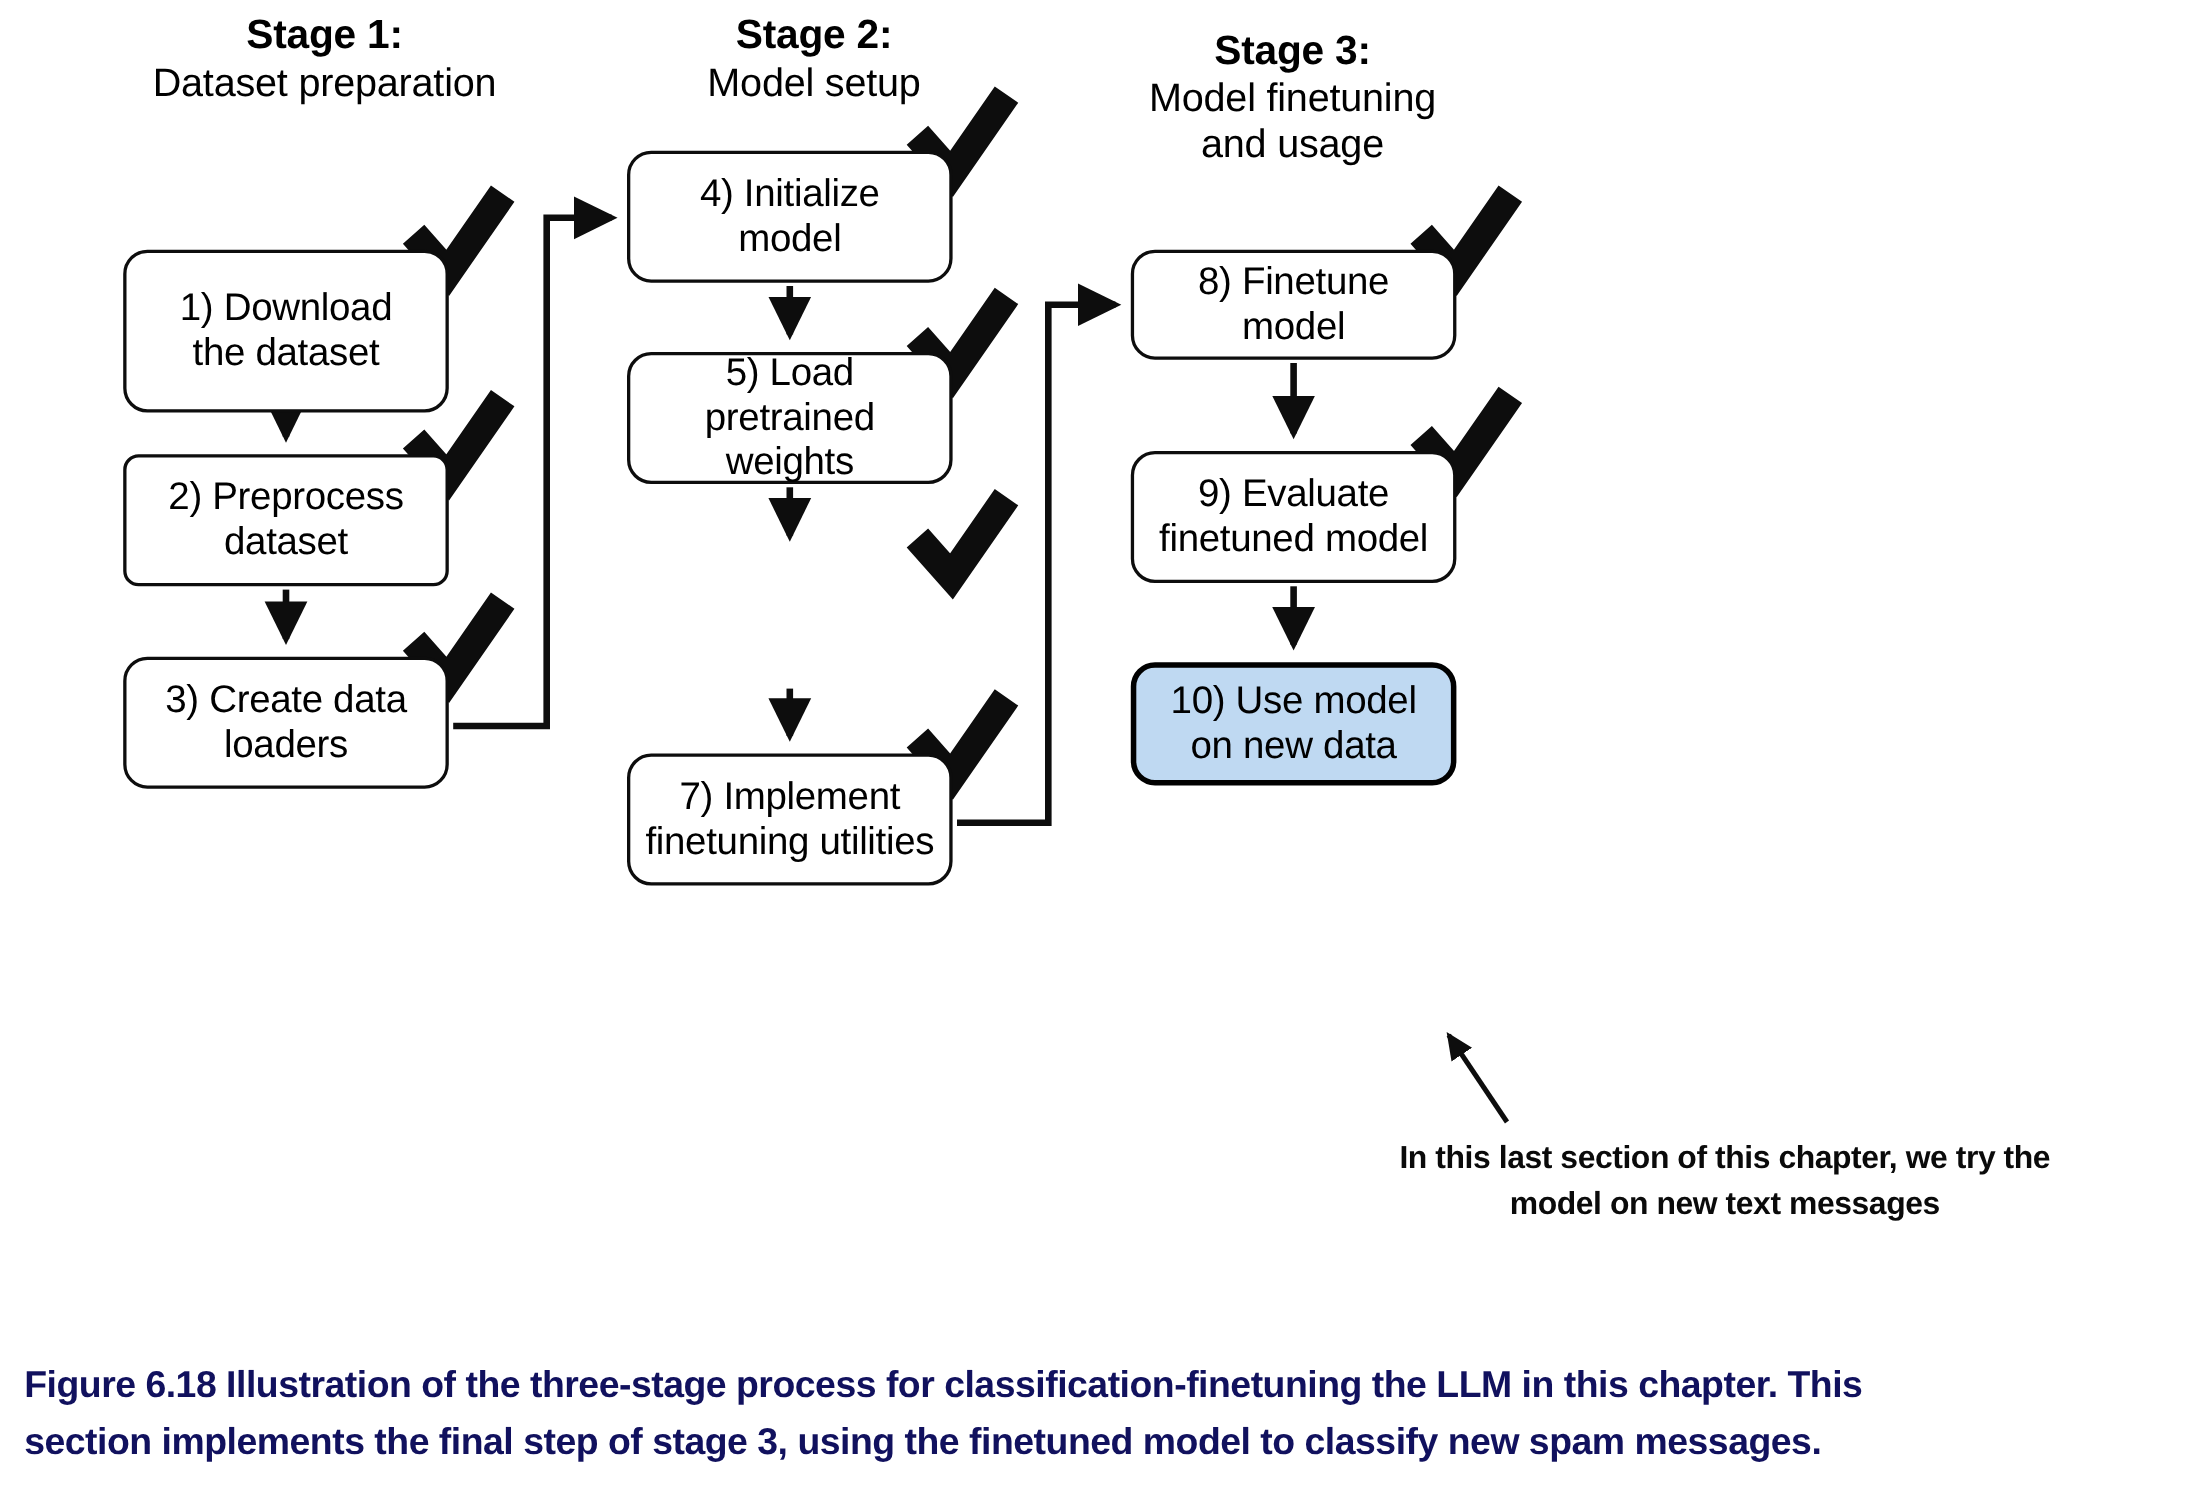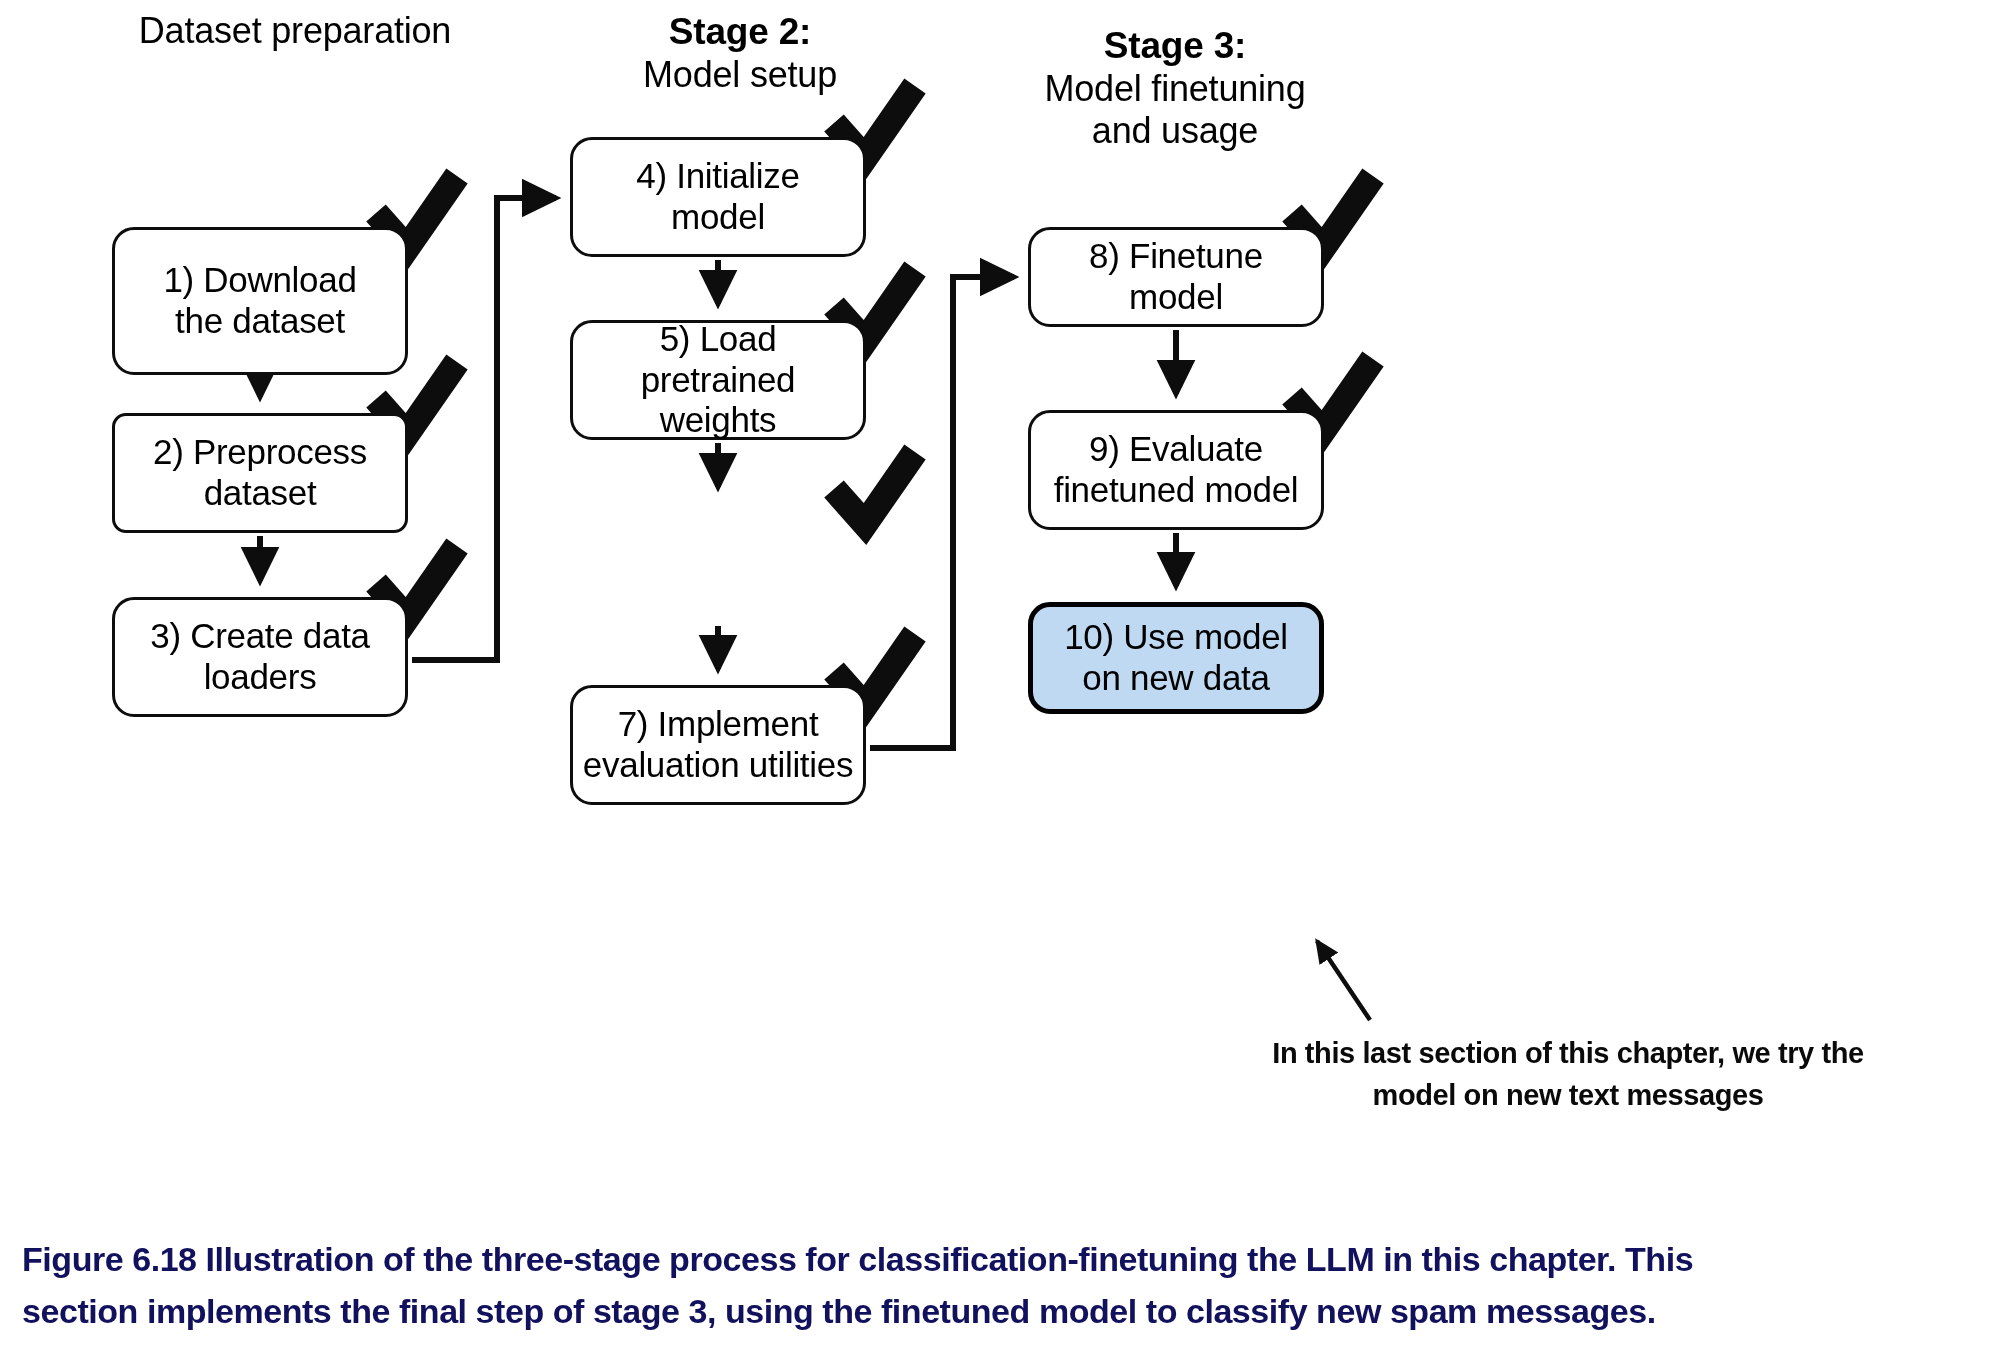--- a/index.html
+++ b/index.html
@@ -169,20 +169,21 @@
       <polyline points="834,123 865,158 915,86"></polyline>
       <polyline points="834,306 865,341 915,269"></polyline>
       <polyline points="834,489 865,524 915,452"></polyline>
       <polyline points="834,671 865,706 915,634"></polyline>
       <polyline points="1292,213 1323,248 1373,176"></polyline>
       <polyline points="1292,396 1323,431 1373,359"></polyline>
     </g>
   </svg>
 
   <div class="stage-header" id="stage-header-1">
+    <span class="stage-title">Stage 1:</span>
     <span class="stage-sub">Dataset preparation</span>
   </div>
 
   <div class="stage-header" id="stage-header-2">
     <span class="stage-title">Stage 2:</span>
     <span class="stage-sub">Model setup</span>
   </div>
 
   <div class="stage-header" id="stage-header-3">
     <span class="stage-title">Stage 3:</span>
@@ -222,21 +223,21 @@
     <div>
       <span class="node-label">5) Load pretrained</span>
       <span class="node-label">weights</span>
     </div>
   </div>
 
 
   <div class="node" id="node-7">
     <div>
       <span class="node-label">7) Implement</span>
-      <span class="node-label">evaluation utilities</span>
+      <span class="node-label">finetuning utilities</span>
     </div>
   </div>
 
   <div class="node" id="node-8">
     <div>
       <span class="node-label">8) Finetune model</span>
     </div>
   </div>
 
   <div class="node" id="node-9">

